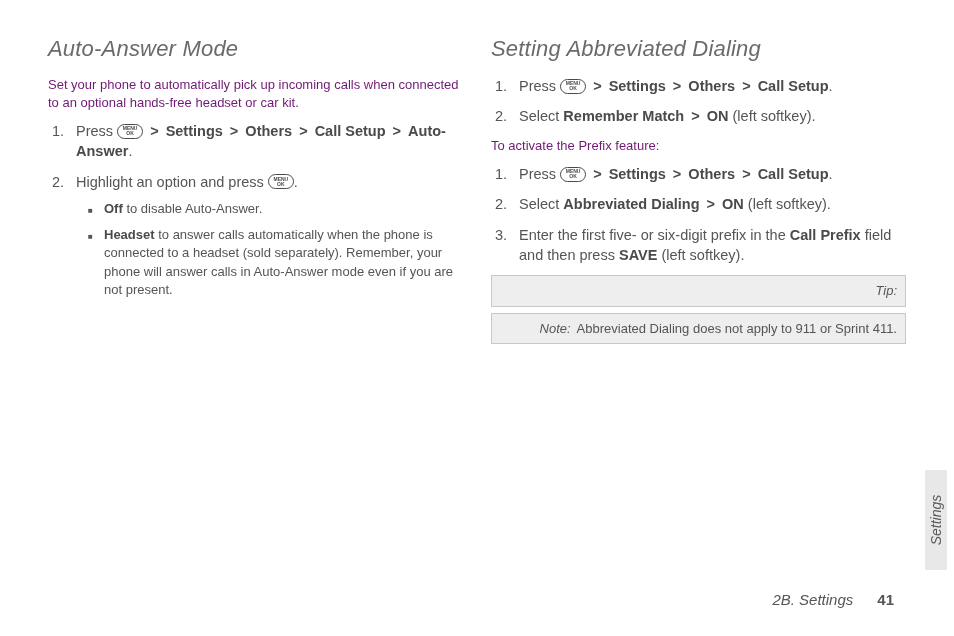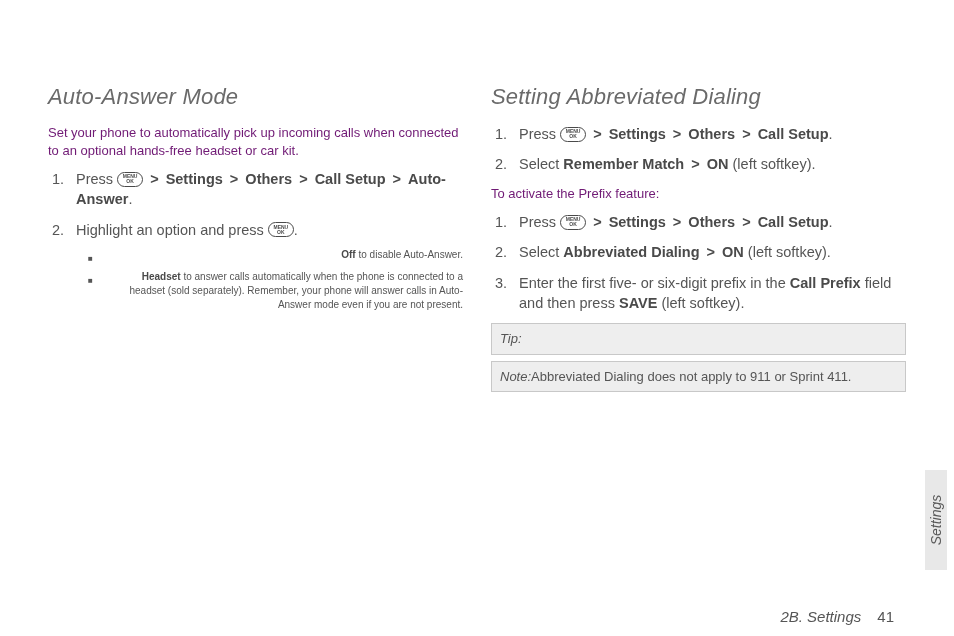--- a/index.html
+++ b/index.html
@@ -22,21 +22,20 @@
     min-width: 0;
   }
   h2.section-title {
     font-family: Arial, Helvetica, sans-serif;
     font-style: italic;
     font-weight: 400;
     font-size: 22px;
     color: #6a6a6a;
     margin-bottom: 14px;
     letter-spacing: 0.2px;
-    margin-top: 48px;
   }
   .body-text {
     font-size: 13px;
     line-height: 1.35;
     color: #701a75;
     margin-bottom: 10px;
   }
   ol.steps {
     list-style: none;
     counter-reset: step;
@@ -58,26 +57,25 @@
     left: -18px;
     color: #555;
   }
   ul.sub {
     list-style: none;
     padding-left: 18px;
     margin-top: 8px;
   }
   ul.sub > li {
     position: relative;
-    font-size: 10px;
+    font-size: 13px;
     line-height: 1.4;
     color: #555;
     margin-bottom: 8px;
     padding-left: 10px;
-    text-align: right;
   }
   ul.sub > li::before {
     content: "■";
     position: absolute;
     left: -6px;
     font-size: 8px;
     top: 5px;
     color: #555;
   }
   .bold { font-weight: 700; color: #4a4a4a; }
@@ -101,21 +99,23 @@
     padding: 1px 0;
   }
   .callout {
     border: 1px solid #c8c8c8;
     background: #eeeeee;
     font-size: 13px;
     color: #555;
     padding: 6px 8px;
     line-height: 1.35;
     display: flex;
+    gap: 6px;
     margin-bottom: 6px;
+    justify-content: flex-end;
   }
   .callout .label {
     font-style: italic;
     white-space: nowrap;
   }
   .side-tab {
     position: absolute;
     right: 7px;
     top: 470px;
     width: 22px;
@@ -127,31 +127,32 @@
   }
   .side-tab span {
     transform: rotate(-90deg);
     font-style: italic;
     font-size: 14px;
     color: #5a5a5a;
     white-space: nowrap;
   }
   .footer {
     position: absolute;
-    bottom: 11px;
+    bottom: 28px;
     right: 60px;
     font-size: 15px;
     color: #555;
     font-style: italic;
     display: flex;
     align-items: baseline;
-    gap: 16px;
+    gap: 24px;
   }
   .footer .pagenum {
     font-style: normal;
+    font-weight: bold;
   }
 </style>
 </head>
 <body>
 
 <div class="page">
 
   <div class="col">
     <h2 class="section-title">Auto-Answer Mode</h2>
     <p class="body-text">Set your phone to automatically pick up incoming calls when connected to an optional hands-free headset or car kit.</p>

